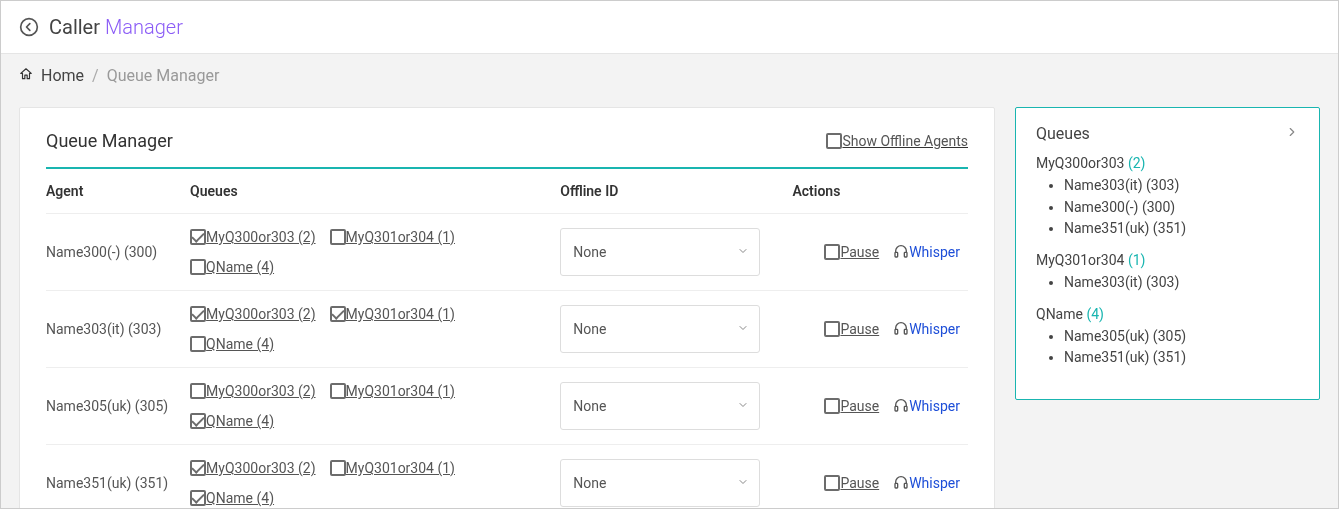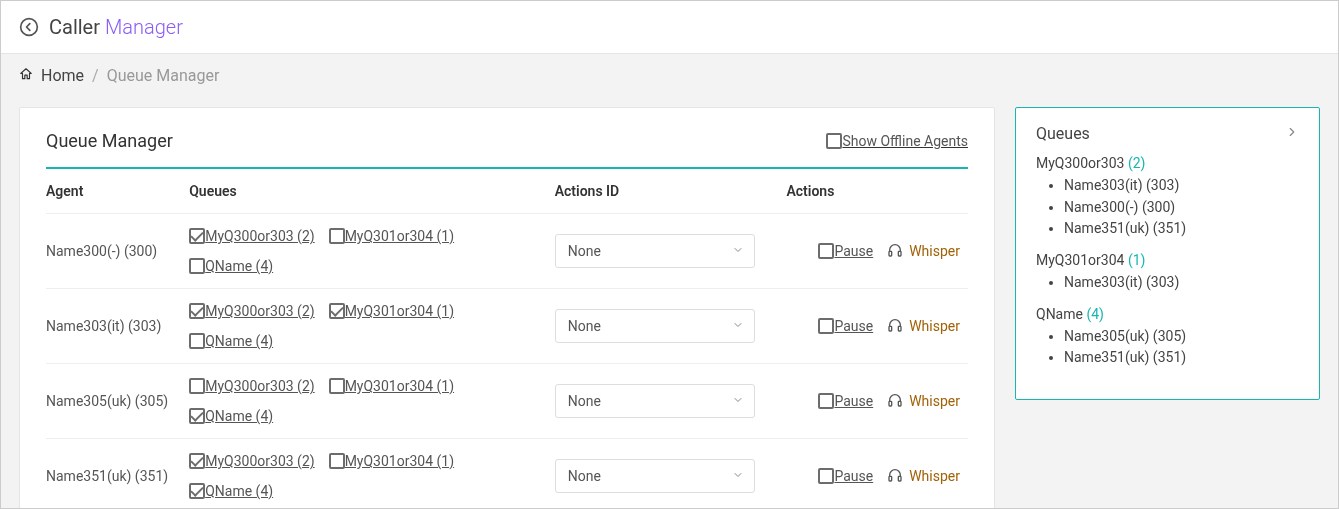--- a/index.html
+++ b/index.html
@@ -120,42 +120,41 @@
   .col-agent { width: 150px; }
   .col-queues { width: 400px; }
   .col-caller { width: 235px; }
   .col-actions { width: 155px; margin-top: 44px; }
 
   .queue-checks { display: flex; gap: 14px; flex-wrap: wrap; }
 
   .select {
     position: relative;
     width: 200px;
-    height: 34px;
+    height: 48px;
     border: 1px solid #ddd;
     border-radius: 3px;
     background: #fff;
     display: flex;
     align-items: center;
     padding: 0 30px 0 12px;
     cursor: pointer;
     color: #555;
   }
   .select .caret {
     position: absolute;
     right: 10px; top: 50%;
     transform: translateY(-50%);
   }
 
   .actions { display: flex; align-items: center; gap: 14px; margin-left: 32px; }
   .whisper {
     display: inline-flex;
     align-items: center;
-    gap: 6px;
-    color: #a16207;
+    color: #1d4ed8;
     cursor: pointer;
   }
 
   .side-head {
     display: flex;
     justify-content: space-between;
     align-items: center;
     font-size: 16px;
     color: #444;
     margin-bottom: 12px;
@@ -205,21 +204,21 @@
           <span class="box"></span>
           <span class="lbl">Show Offline Agents</span>
         </label>
       </div>
 
       <table class="grid">
         <thead>
           <tr>
             <th class="col-agent">Agent</th>
             <th class="col-queues">Queues</th>
-            <th class="col-caller">Actions ID</th>
+            <th class="col-caller">Offline ID</th>
             <th class="col-actions">Actions</th>
           </tr>
         </thead>
         <tbody id="agent-rows">
             <tr>
               <td>Name300(-) (300)</td>
               <td>
                 <div class="queue-checks">
                   <label class="checkbox">
                     <span class="box checked"></span>

